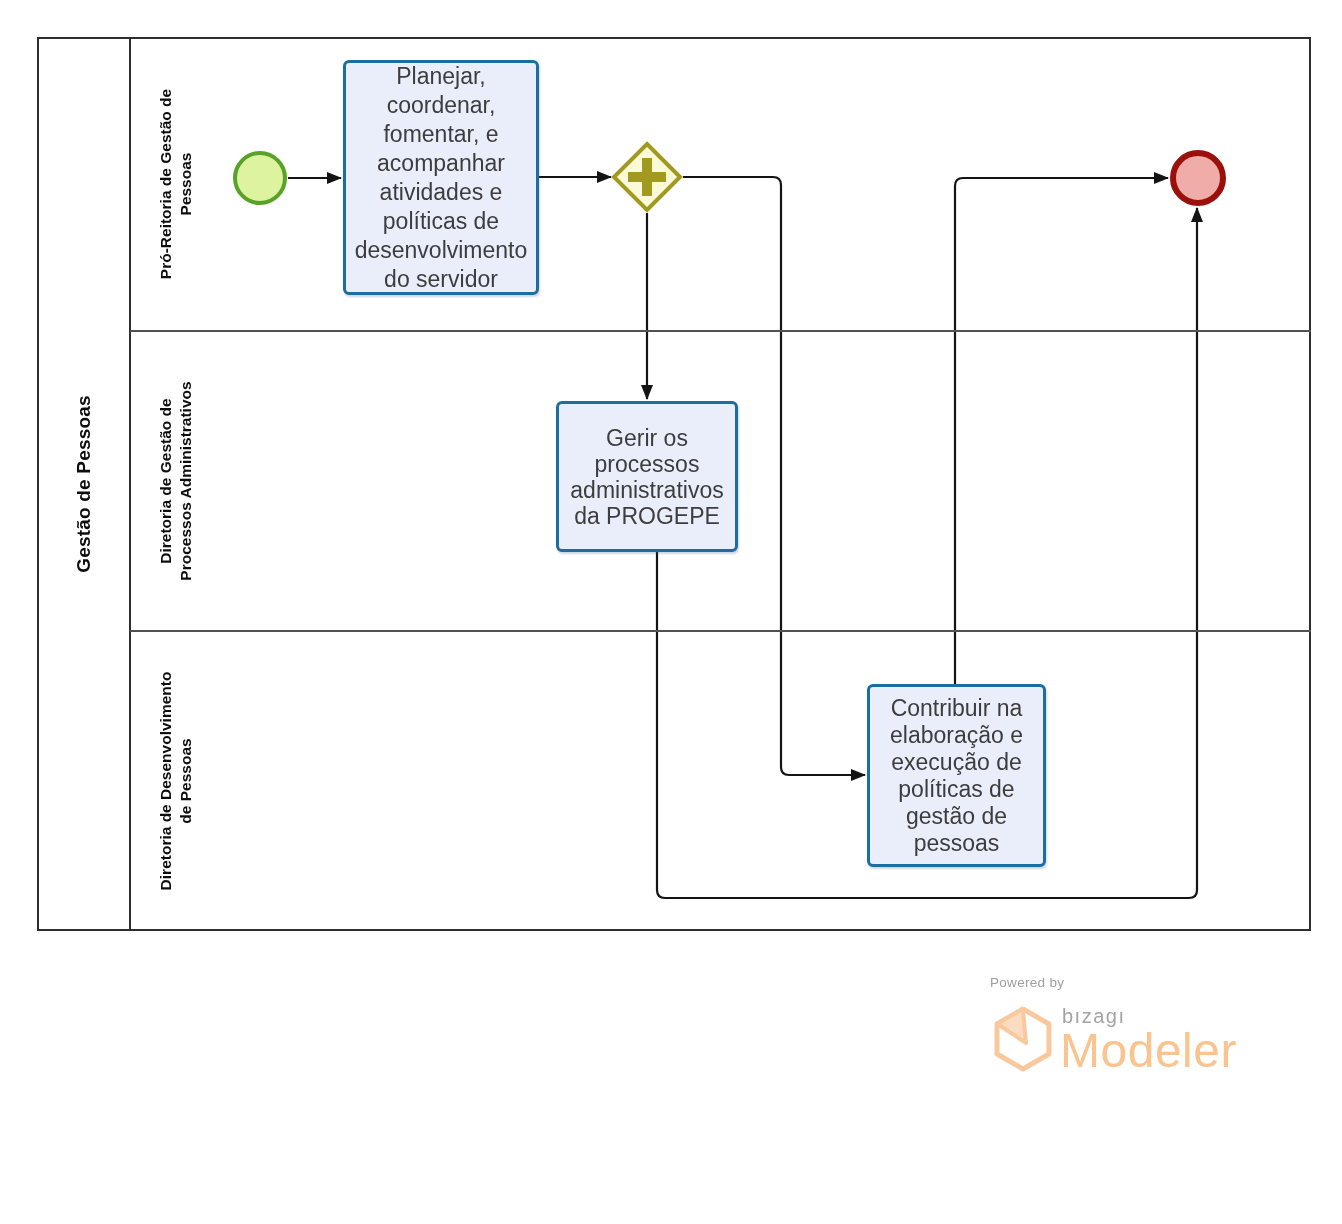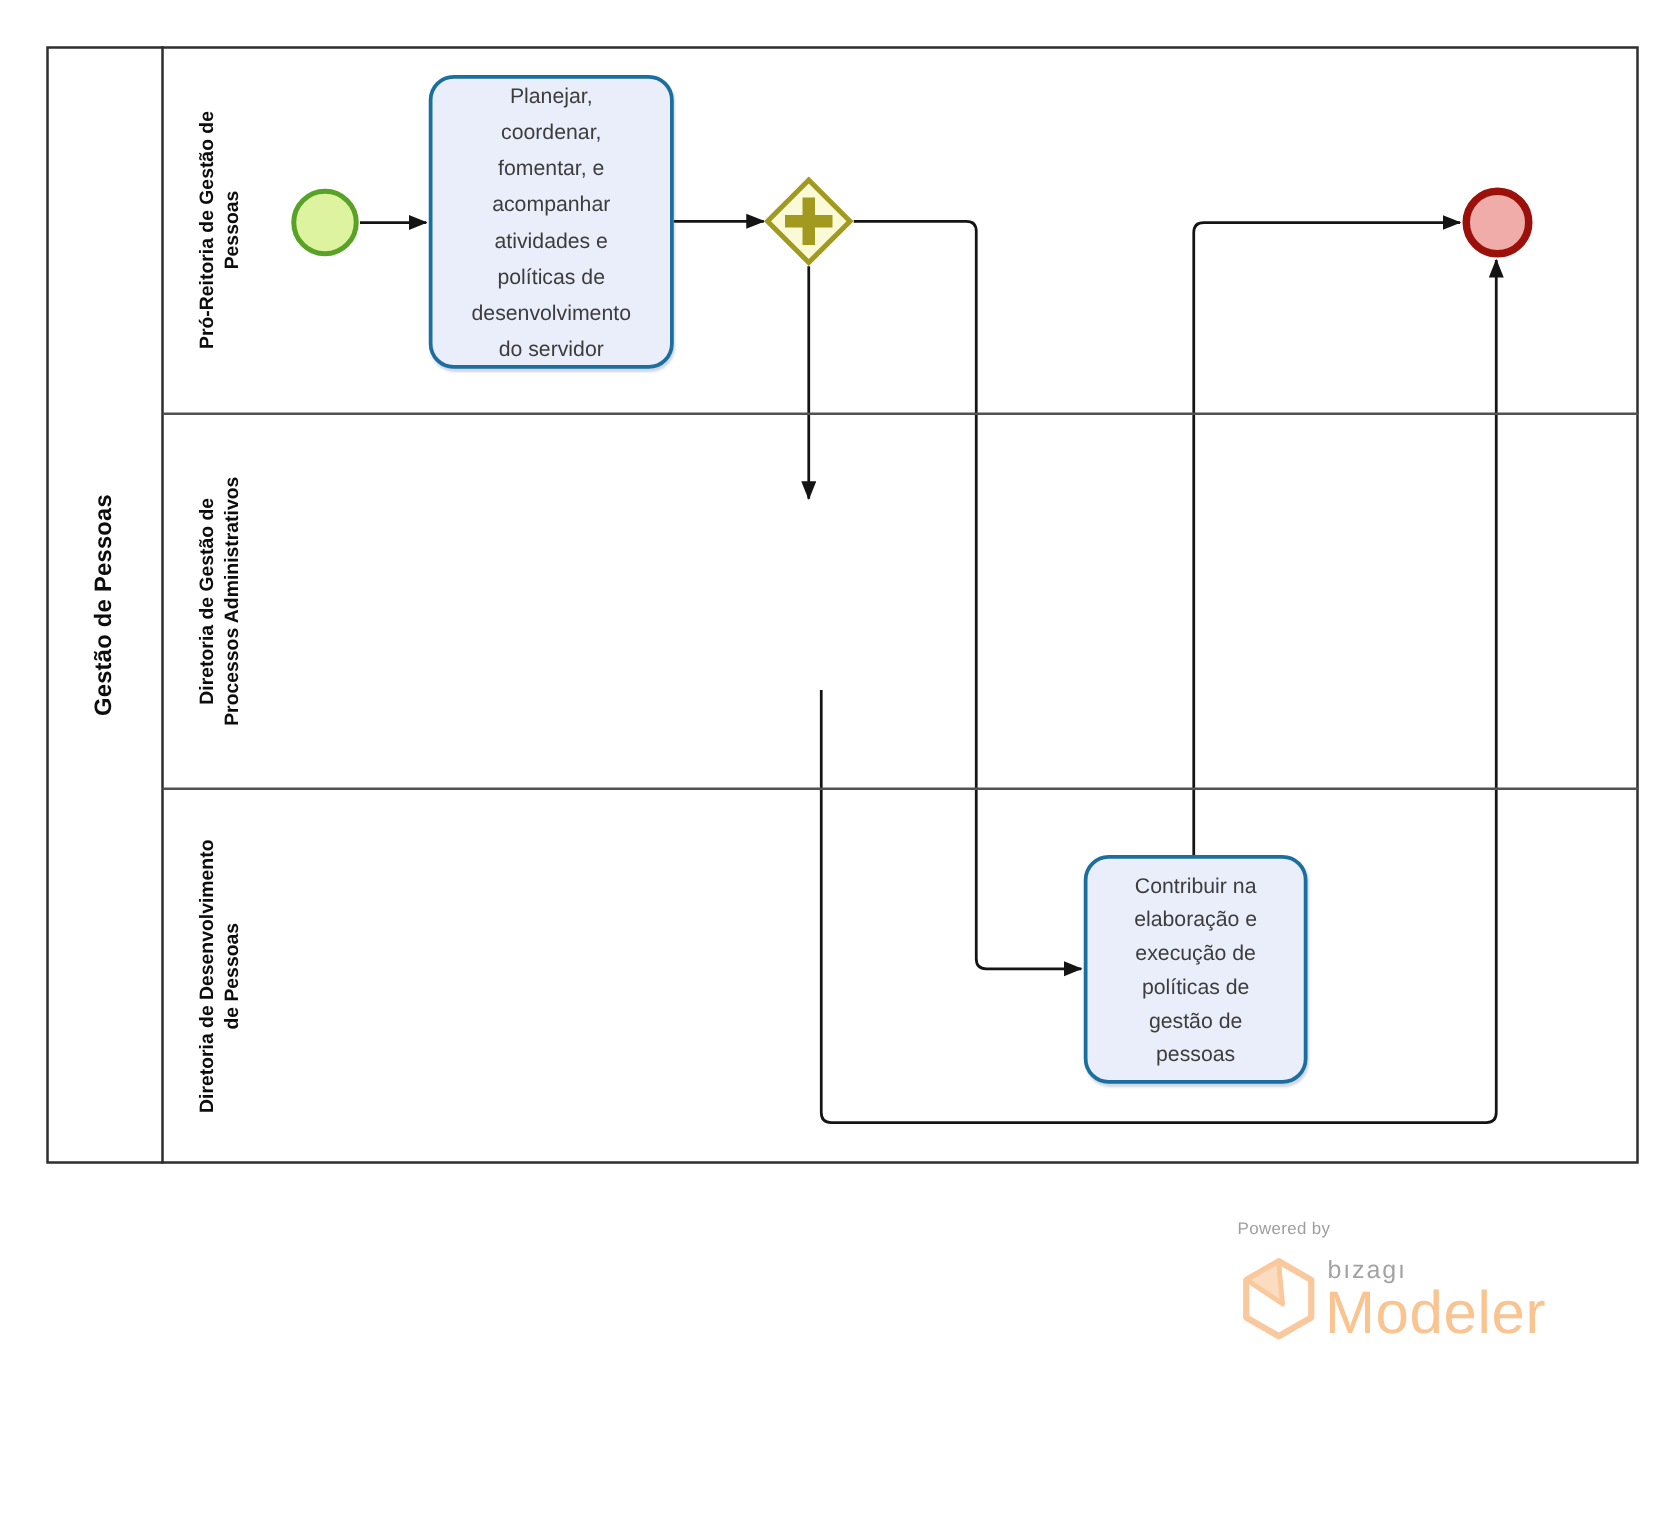--- a/index.html
+++ b/index.html
@@ -19,24 +19,24 @@
     white-space:pre-line;text-align:center;font-weight:bold;color:#0d0d0d;}
   .pool-label{left:84px;top:484px;font-size:19px;letter-spacing:.2px;}
   .lane-label{left:176px;font-size:15.5px;line-height:20px;}
   #lane-label-1{top:184px;}
   #lane-label-2{top:481px;}
   #lane-label-3{top:781px;}
   
   #flows{position:absolute;left:0;top:0;width:1342px;height:1224px;}
   .flow{fill:none;stroke:#141414;stroke-width:2.2px;}
   
-  .task{position:absolute;box-sizing:border-box;border:3.5px solid #1b6f9f;border-radius:20px;
+  .task{position:absolute;box-sizing:border-box;border:3.5px solid #1b6f9f;border-radius:6px;
     background:#eaeefb;box-shadow:1px 2px 2px rgba(60,90,140,.25);
     display:flex;align-items:center;justify-content:center;
-    color:#3d3d3d;font-size:17px;text-align:center;white-space:pre-line;}
+    color:#3d3d3d;font-size:23px;text-align:center;white-space:pre-line;}
   #task-1{left:343px;top:60px;width:196px;height:235px;line-height:29px;}
   #task-2{left:556px;top:401px;width:182px;height:151px;line-height:26px;}
   #task-3{left:867px;top:684px;width:179px;height:183px;line-height:27px;}
   .event{position:absolute;box-sizing:border-box;border-radius:50%;}
   #start-event{left:233px;top:151px;width:54px;height:54px;background:#ddf3a0;border:4.5px solid #58a327;}
   #end-event{left:1170px;top:150px;width:56px;height:56px;background:#f0aca9;border:6.5px solid #9b100b;}
   #gateway{position:absolute;left:611px;top:141px;width:72px;height:72px;}
   
   #branding{position:absolute;left:988px;top:975px;width:260px;height:105px;text-align:right;}
   .powered-by{position:absolute;left:2px;top:0;font-size:13.5px;color:#9e9e9e;letter-spacing:.3px;}
@@ -88,20 +88,24 @@
 do servidor</div>
 
   <div id="gateway">
     <svg width="72" height="72" viewBox="0 0 72 72" xmlns="http://www.w3.org/2000/svg">
       <polygon points="36,3 69,36 36,69 3,36" fill="#fafad7" stroke="#a19a1e" stroke-width="4"></polygon>
       <rect x="31" y="17" width="10" height="38" fill="#a19a1e"></rect>
       <rect x="17" y="31" width="38" height="10" fill="#a19a1e"></rect>
     </svg>
   </div>
 
+  <div class="task" id="task-2">Gerir os
+processos
+administrativos
+da PROGEPE</div>
 
   <div class="task" id="task-3">Contribuir na
 elaboração e
 execução de
 políticas de
 gestão de
 pessoas</div>
 
   <div class="event" id="end-event"></div>
 

